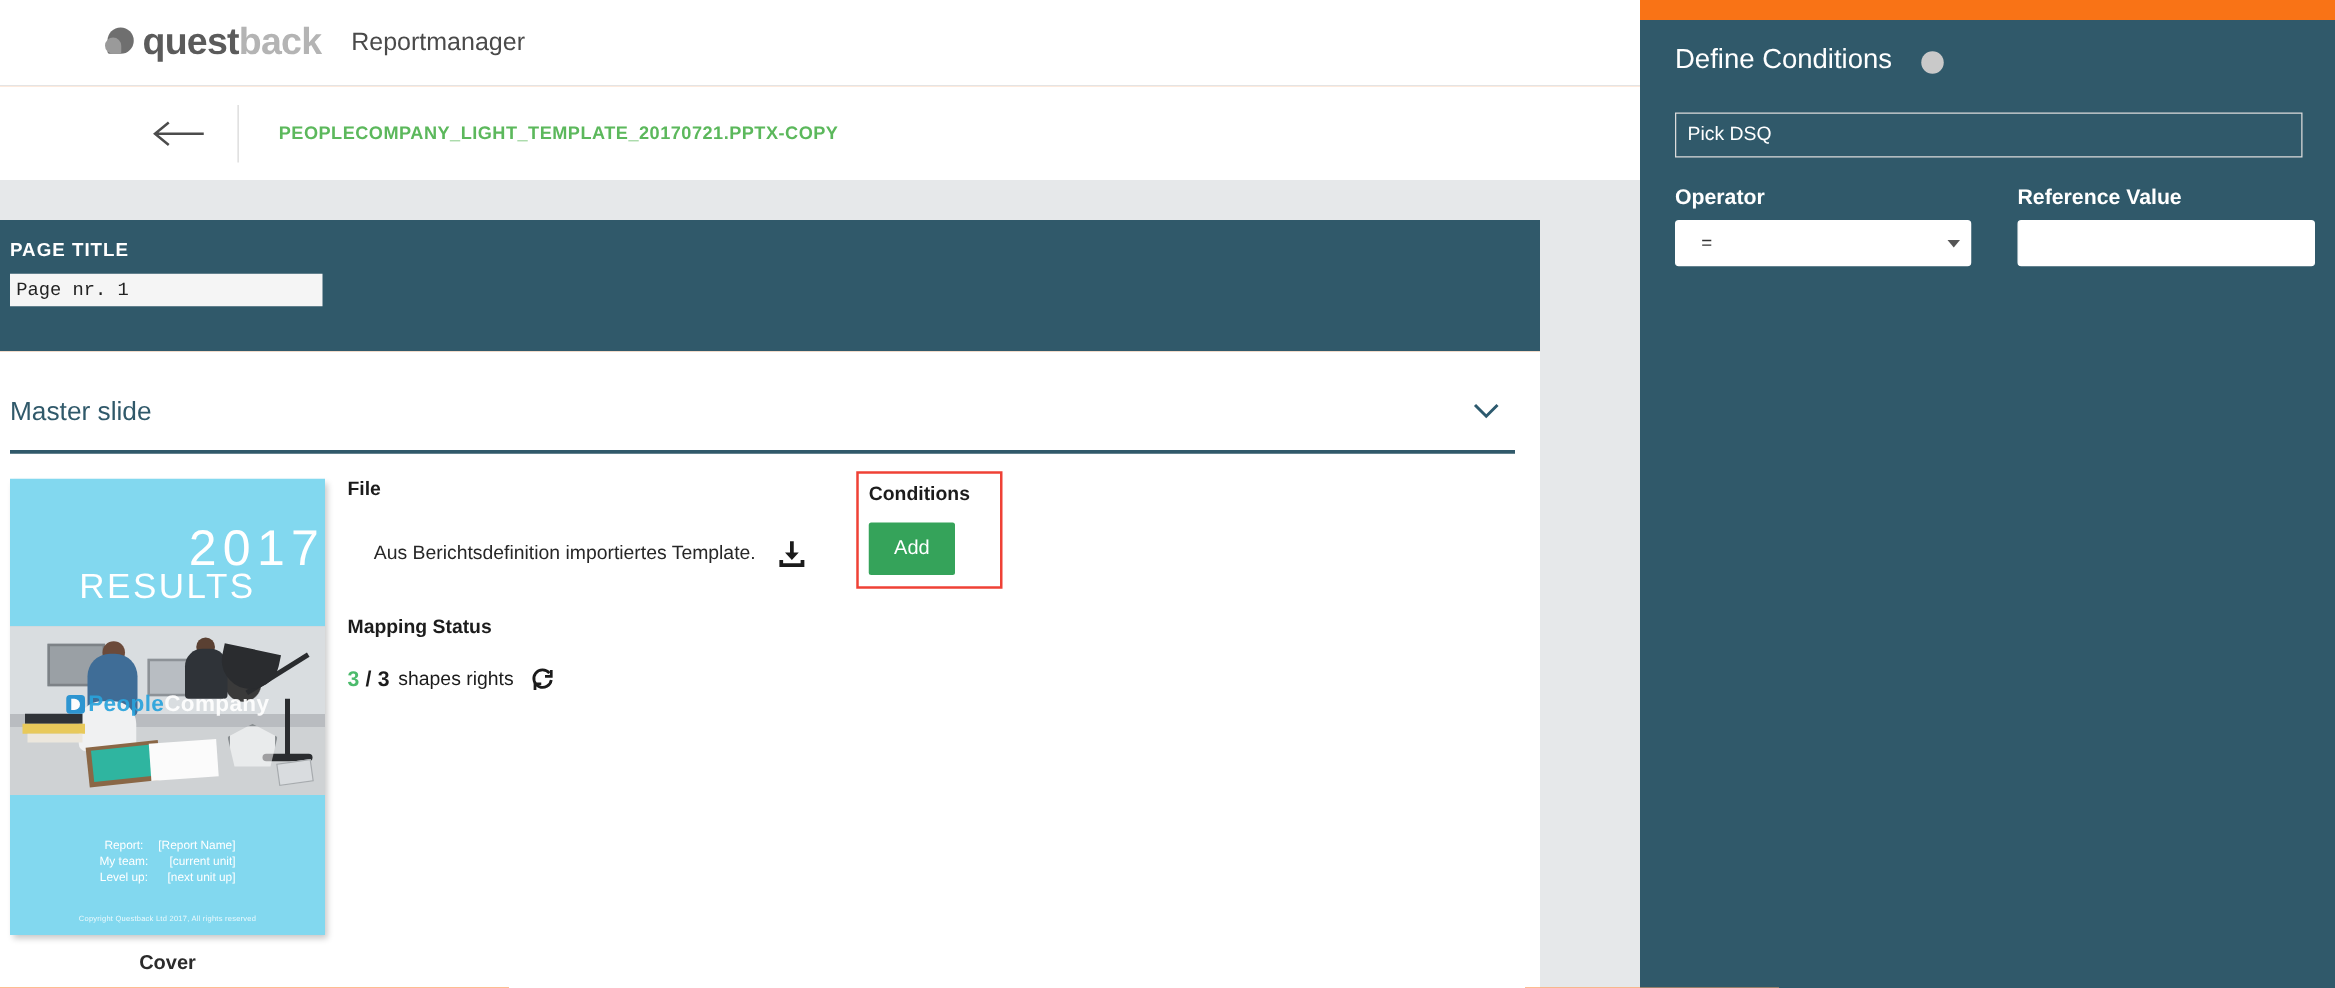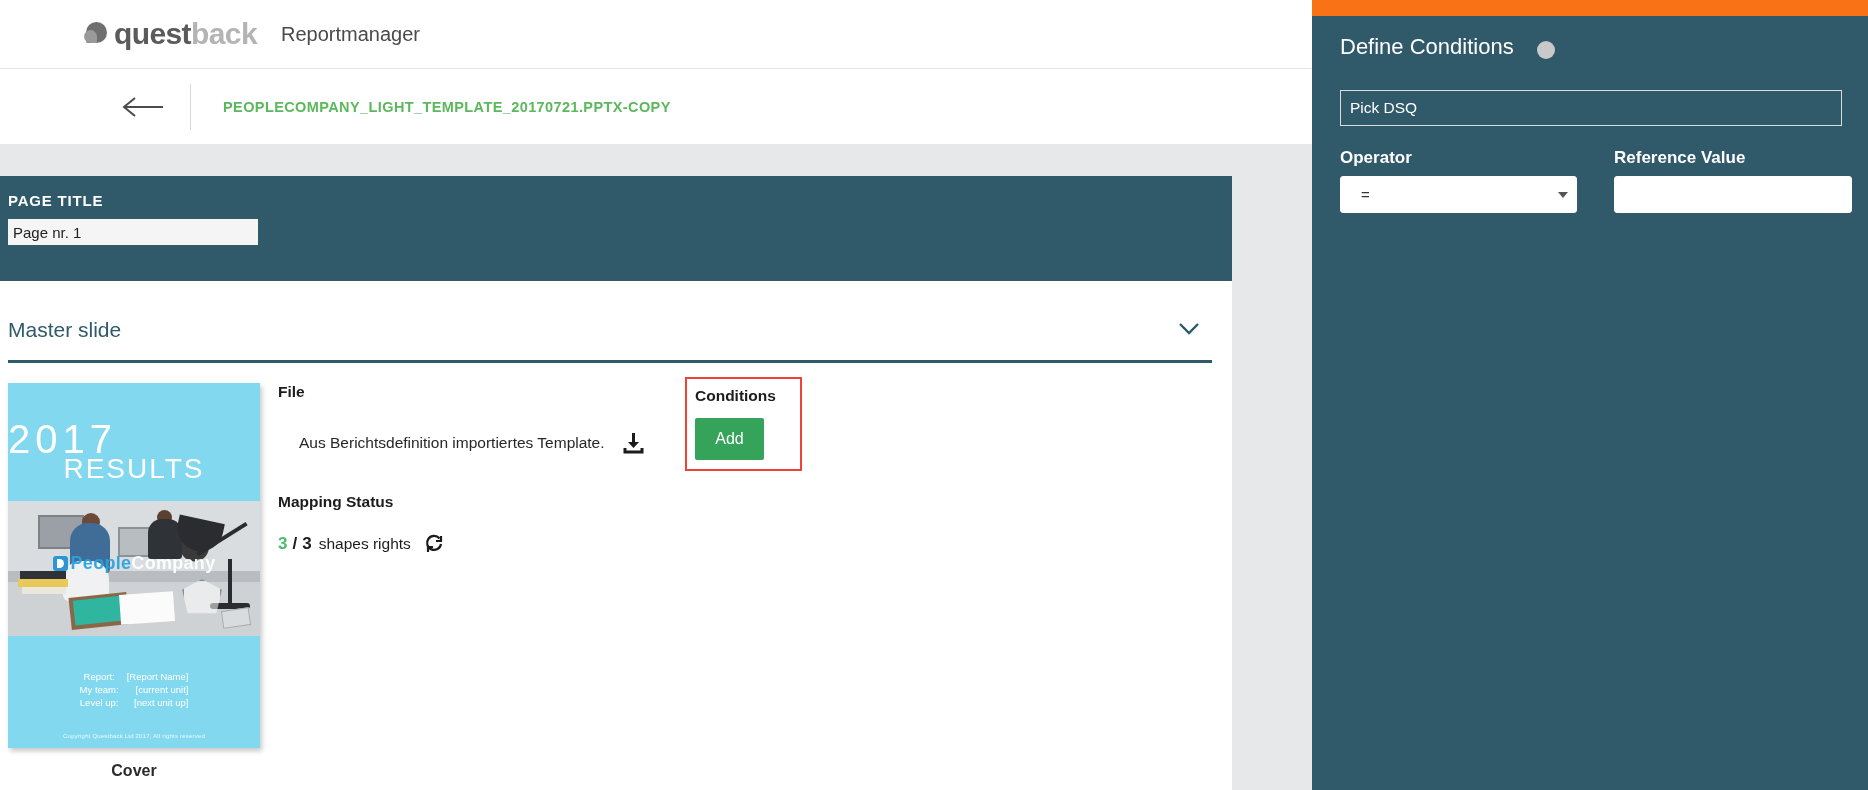--- a/index.html
+++ b/index.html
@@ -64,21 +64,21 @@
   .pagetitle-band{
     position:absolute;left:0;top:176px;width:1232px;height:105px;background:#30596a;
   }
   .pagetitle-label{
     position:absolute;left:8px;top:16px;color:#ffffff;font-size:15px;
     font-weight:bold;letter-spacing:.8px;
   }
   .pagetitle-input{
     position:absolute;left:8px;top:43px;width:250px;height:26px;
     background:#f5f5f5;border:0;outline:0;color:#222;
-    font-size:15px;font-family:Liberation Sans, sans-serif;padding:0 5px;
+    font-size:15px;font-family:Liberation Mono, monospace;padding:0 5px;
     box-sizing:border-box;
   }
 
   
   .section{
     position:absolute;left:0;top:281px;width:1232px;height:509px;background:#ffffff;
   }
   .section-head{
     position:absolute;left:8px;top:33px;width:1204px;height:46px;
     border-bottom:3px solid #30596a;cursor:pointer;
@@ -90,21 +90,21 @@
     position:absolute;right:12px;top:8px;width:22px;height:14px;cursor:pointer;
   }
 
   
   .thumb-wrap{position:absolute;left:8px;top:102px;width:252px;}
   .thumb{
     width:252px;height:365px;background:#82d8ef;position:relative;overflow:hidden;
     box-shadow:2px 3px 5px rgba(0,0,0,.22);
   }
   .thumb .t-year{
-    position:absolute;left:0;right:0;top:36px;text-align:left;color:#ffffff;
+    position:absolute;left:0;right:0;top:36px;text-align:right;color:#ffffff;
     font-size:40px;letter-spacing:5px;line-height:40px;font-weight:300;
   }
   .thumb .t-results{
     position:absolute;left:0;right:0;top:72px;text-align:center;color:#ffffff;
     font-size:28px;letter-spacing:2px;line-height:28px;font-weight:400;
   }
   .photo{
     position:absolute;left:0;top:118px;width:252px;height:135px;
     background:
       radial-gradient(circle at 74% 34%, #3a3a3a 0 14px, rgba(0,0,0,0) 15px),

